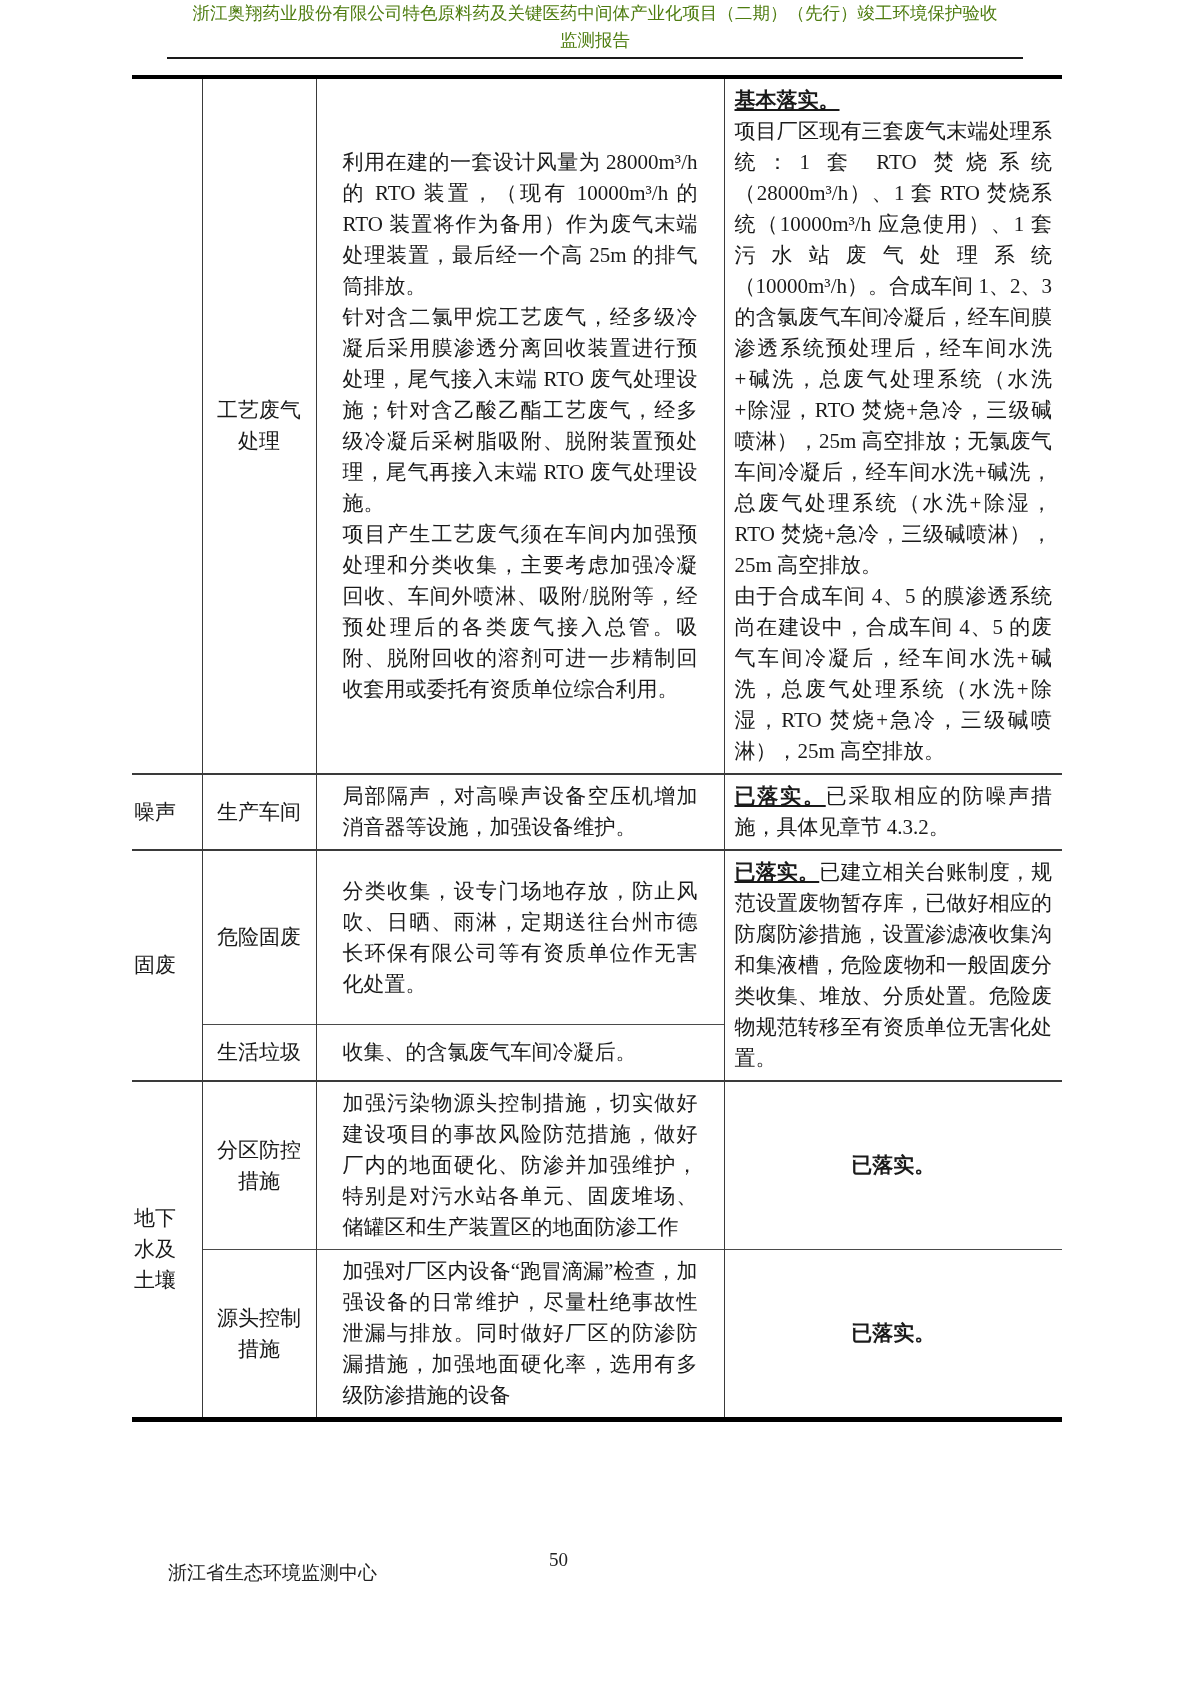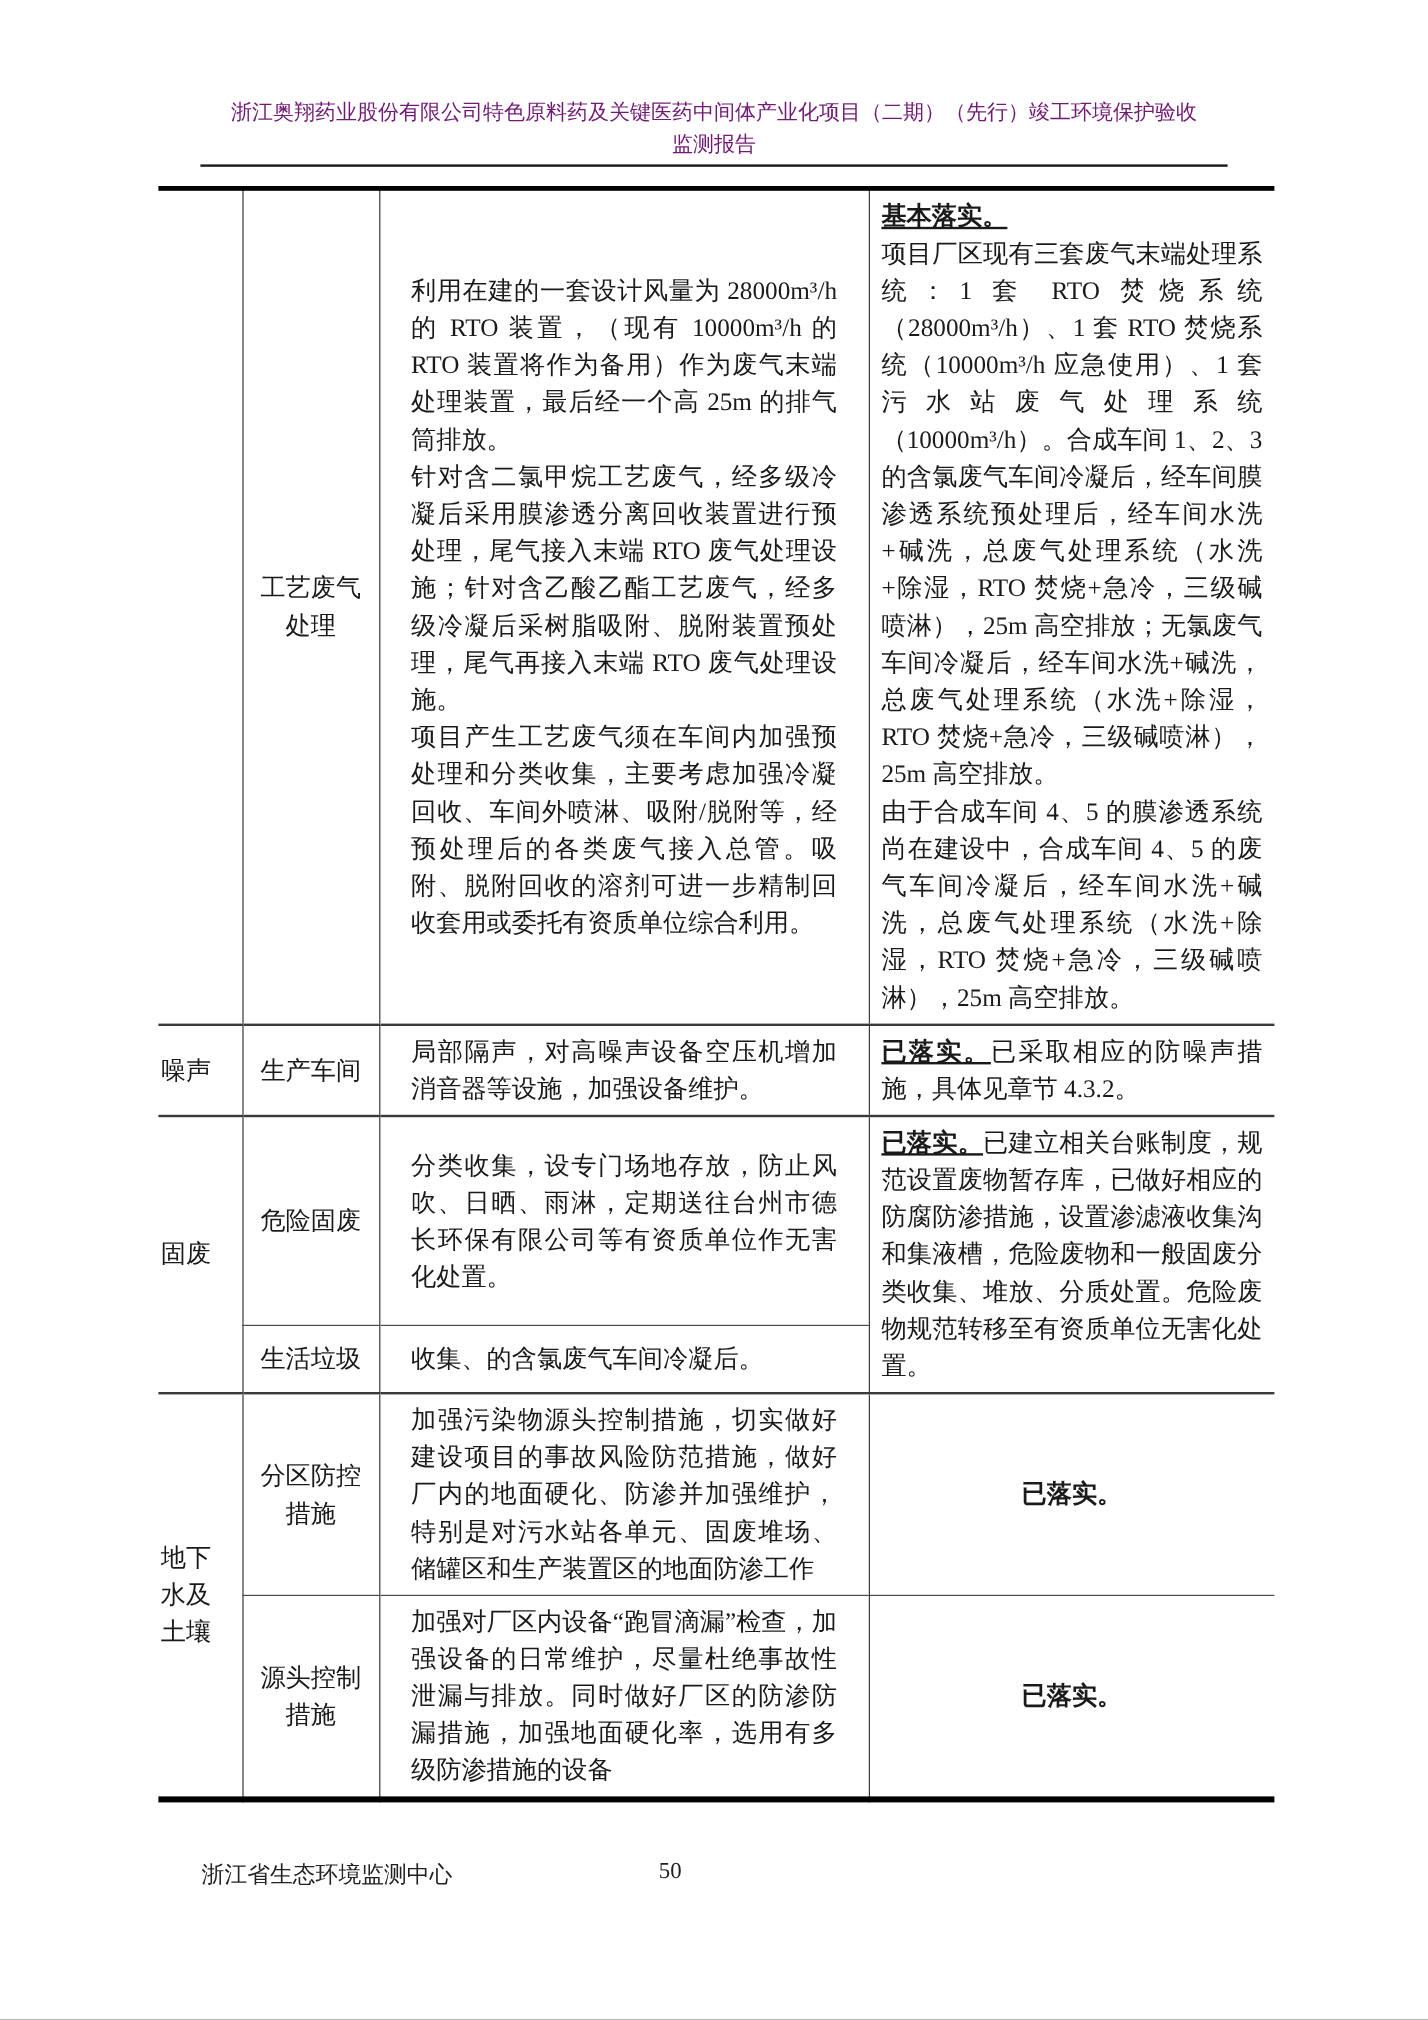--- a/index.html
+++ b/index.html
@@ -8,25 +8,24 @@
     position: relative;
     width: 1190px;
     height: 1683px;
     margin: 0 auto;
     background: #ffffff;
     font-family: "Liberation Serif", "DejaVu Serif", serif;
     color: #1a1a1a;
     overflow: hidden;
   }
   .header {
-    padding-top: 80px;
     text-align: center;
     font-size: 17.5px;
     line-height: 27px;
-    color: #701a75;
+    color: #4d7c0f;
   }
   .header-rule {
     width: 856px;
     margin: 3px auto 0 auto;
     border-bottom: 2px solid #1a1a1a;
   }
   table.doc-table {
     table-layout: fixed;
     border-collapse: collapse;
     width: 930px;
@@ -48,21 +47,21 @@
   .preline { white-space: pre-line; }
   .status-center { text-align: center !important; vertical-align: middle; font-weight: bold; }
   .footer {
     position: absolute;
     top: 1549px;
     left: 0;
     width: 100%;
     font-size: 19px;
     color: #222;
   }
-  .footer-org { position: absolute; left: 168px; top: 0; }
+  .footer-org { position: absolute; left: 168px; top: 11px; }
   .footer-page { position: absolute; left: 549px; top: 0; }
 </style>
 </head>
 <body>
 
 <div class="page">
 
   <div class="header">
     <div>浙江奥翔药业股份有限公司特色原料药及关键医药中间体产业化项目（二期）（先行）竣工环境保护验收</div>
     <div>监测报告</div>

